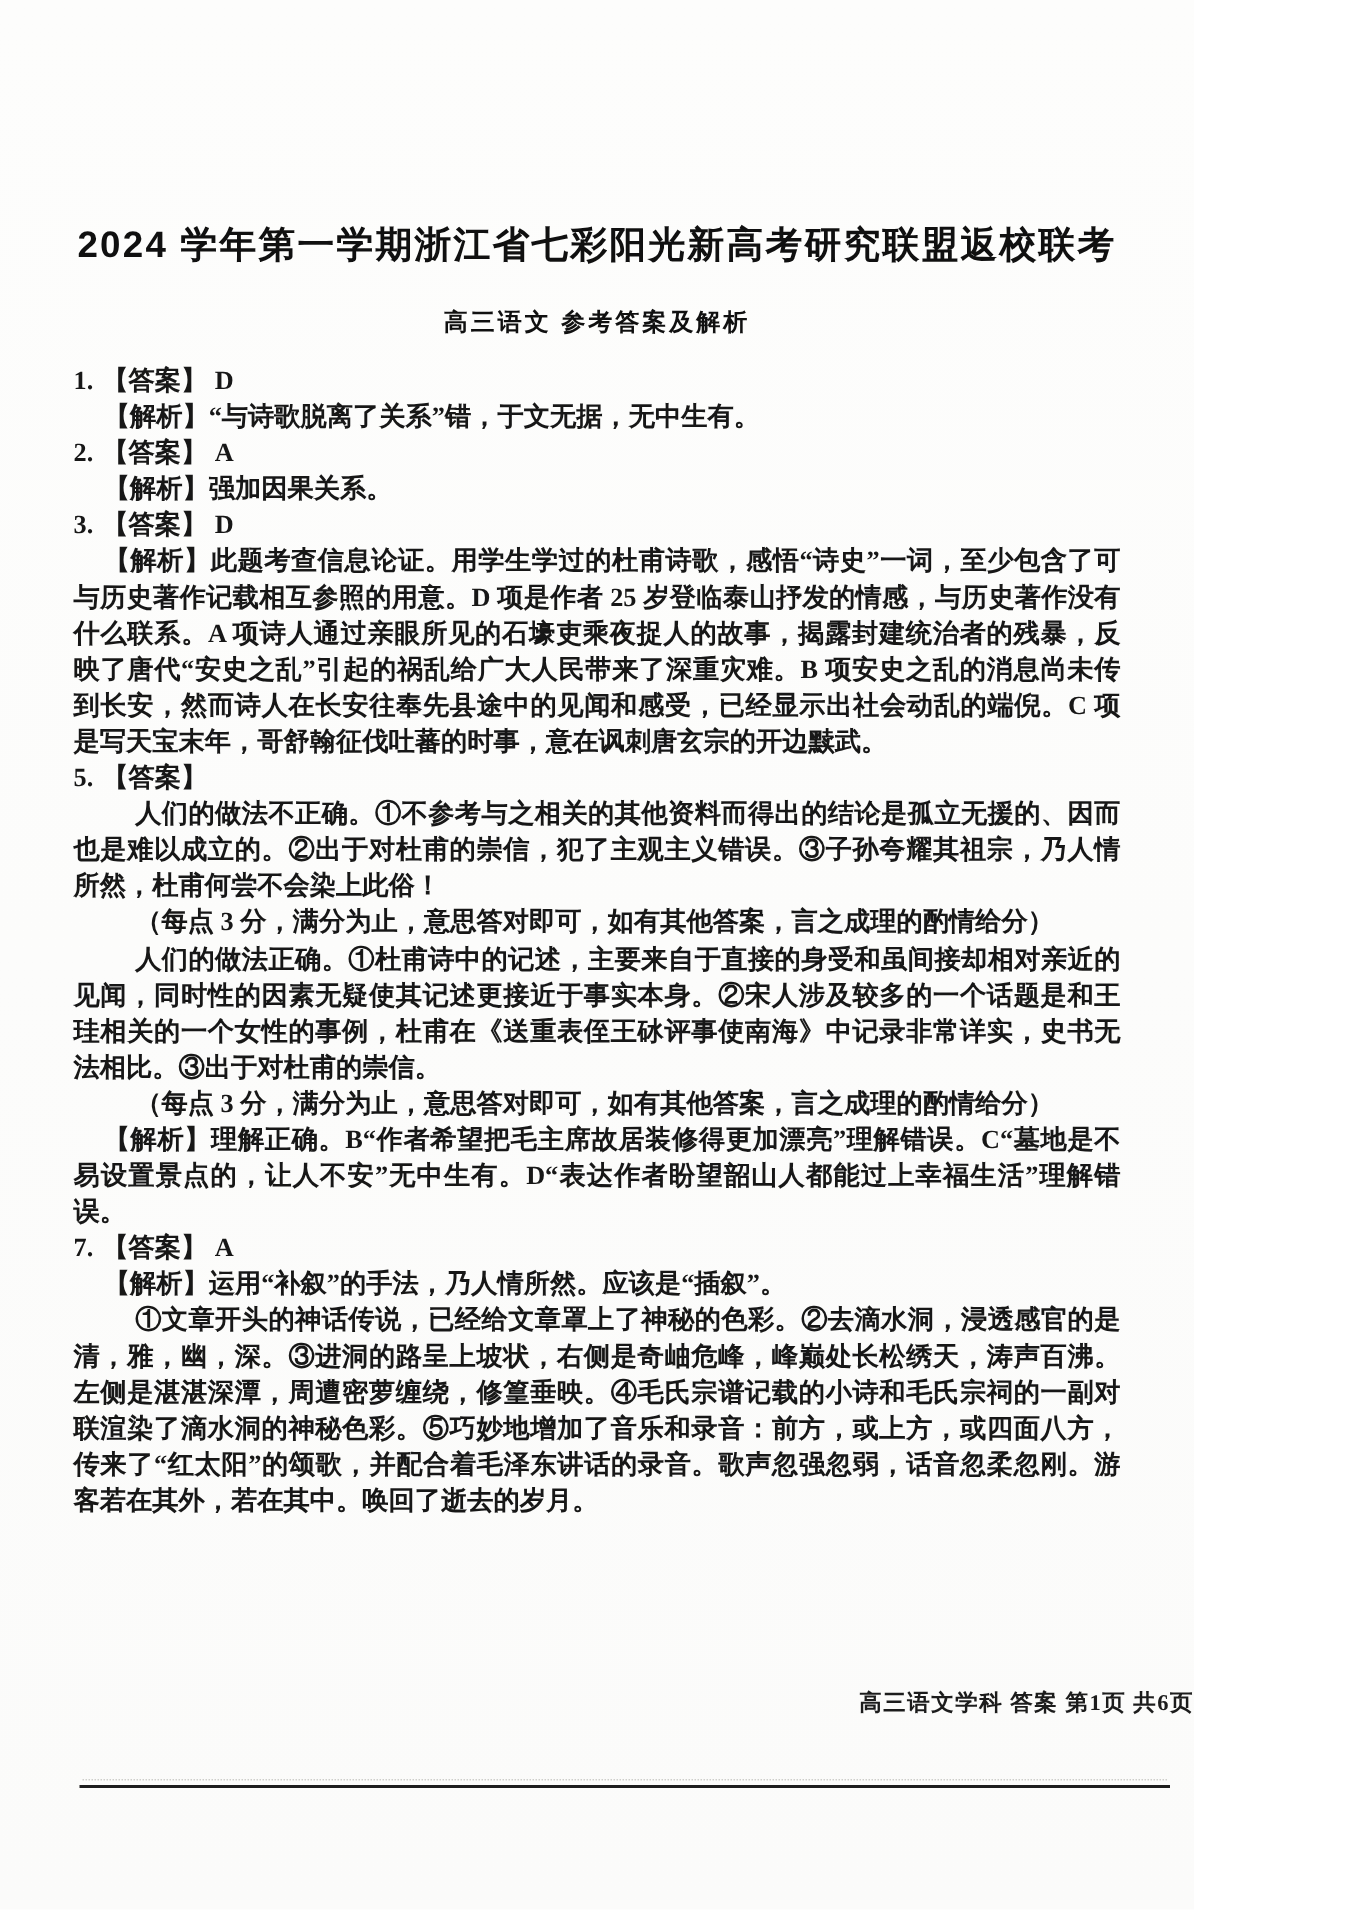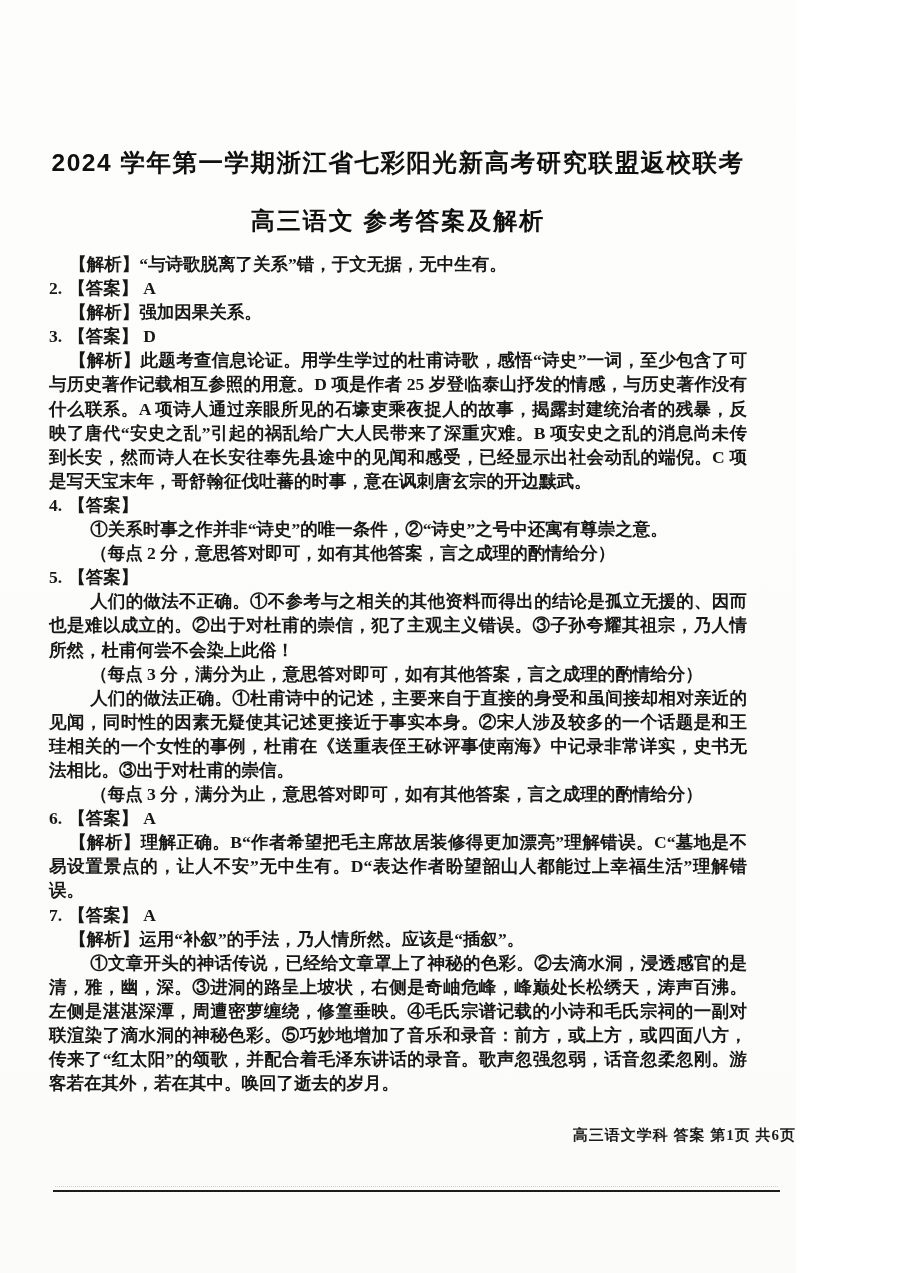--- a/index.html
+++ b/index.html
@@ -21,21 +21,21 @@
   }
   .doc-title{
     font-size:24.5px;
     font-weight:700;
     letter-spacing:1.5px;
     color:#101010;
     margin:0;
     font-family:"Liberation Sans","DejaVu Sans",sans-serif;
   }
   .doc-subtitle{
-    font-size:24px;
+    font-size:16px;
     font-weight:700;
     letter-spacing:2px;
     color:#101010;
     margin:26px 0 0 0;
     font-family:"Liberation Sans","DejaVu Sans",sans-serif;
   }
   .content{
     width:698px;
     margin:15px auto 0 auto;
     font-size:17.5px;
@@ -77,44 +77,39 @@
 
 <div class="page">
 
   <div class="titles">
     <h1 class="doc-title">2024 学年第一学期浙江省七彩阳光新高考研究联盟返校联考</h1>
     <h2 class="doc-subtitle">高三语文 参考答案及解析</h2>
   </div>
 
   <div class="content">
       <div class="item">
+        <p class="para head"><span class="num">1.</span><span class="lab">【答案】</span><span class="ans">D</span></p>
         <p class="para analysis">【解析】“与诗歌脱离了关系”错，于文无据，无中生有。</p>
       </div>
       <div class="item">
         <p class="para head"><span class="num">2.</span><span class="lab">【答案】</span><span class="ans">A</span></p>
         <p class="para analysis">【解析】强加因果关系。</p>
       </div>
       <div class="item">
         <p class="para head"><span class="num">3.</span><span class="lab">【答案】</span><span class="ans">D</span></p>
         <p class="para analysis">【解析】此题考查信息论证。用学生学过的杜甫诗歌，感悟“诗史”一词，至少包含了可与历史著作记载相互参照的用意。D 项是作者 25 岁登临泰山抒发的情感，与历史著作没有什么联系。A 项诗人通过亲眼所见的石壕吏乘夜捉人的故事，揭露封建统治者的残暴，反映了唐代“安史之乱”引起的祸乱给广大人民带来了深重灾难。B 项安史之乱的消息尚未传到长安，然而诗人在长安往奉先县途中的见闻和感受，已经显示出社会动乱的端倪。C 项是写天宝末年，哥舒翰征伐吐蕃的时事，意在讽刺唐玄宗的开边黩武。</p>
       </div>
       <div class="item">
-        <p class="para head"><span class="num">4.</span><span class="lab">【答案】</span><span class="ans"></span></p>
-        <p class="para body">①关系时事之作并非“诗史”的唯一条件，②“诗史”之号中还寓有尊崇之意。</p>
-        <p class="para note">（每点 2 分，意思答对即可，如有其他答案，言之成理的酌情给分）</p>
-      </div>
-      <div class="item">
         <p class="para head"><span class="num">5.</span><span class="lab">【答案】</span><span class="ans"></span></p>
         <p class="para body">人们的做法不正确。①不参考与之相关的其他资料而得出的结论是孤立无援的、因而也是难以成立的。②出于对杜甫的崇信，犯了主观主义错误。③子孙夸耀其祖宗，乃人情所然，杜甫何尝不会染上此俗！</p>
         <p class="para note">（每点 3 分，满分为止，意思答对即可，如有其他答案，言之成理的酌情给分）</p>
         <p class="para body">人们的做法正确。①杜甫诗中的记述，主要来自于直接的身受和虽间接却相对亲近的见闻，同时性的因素无疑使其记述更接近于事实本身。②宋人涉及较多的一个话题是和王珪相关的一个女性的事例，杜甫在《送重表侄王砅评事使南海》中记录非常详实，史书无法相比。③出于对杜甫的崇信。</p>
         <p class="para note">（每点 3 分，满分为止，意思答对即可，如有其他答案，言之成理的酌情给分）</p>
       </div>
       <div class="item">
-        <p class="para head"><span class="num">6.</span><span class="lab">【答案】</span><span class="ans">A</span></p>
         <p class="para analysis">【解析】理解正确。B“作者希望把毛主席故居装修得更加漂亮”理解错误。C“墓地是不易设置景点的，让人不安”无中生有。D“表达作者盼望韶山人都能过上幸福生活”理解错误。</p>
       </div>
       <div class="item">
         <p class="para head"><span class="num">7.</span><span class="lab">【答案】</span><span class="ans">A</span></p>
         <p class="para analysis">【解析】运用“补叙”的手法，乃人情所然。应该是“插叙”。</p>
       </div>
       <div class="item">
         <p class="para body">①文章开头的神话传说，已经给文章罩上了神秘的色彩。②去滴水洞，浸透感官的是清，雅，幽，深。③进洞的路呈上坡状，右侧是奇岫危峰，峰巅处长松绣天，涛声百沸。左侧是湛湛深潭，周遭密萝缠绕，修篁垂映。④毛氏宗谱记载的小诗和毛氏宗祠的一副对联渲染了滴水洞的神秘色彩。⑤巧妙地增加了音乐和录音：前方，或上方，或四面八方，传来了“红太阳”的颂歌，并配合着毛泽东讲话的录音。歌声忽强忽弱，话音忽柔忽刚。游客若在其外，若在其中。唤回了逝去的岁月。</p>
       </div>
     </div>

